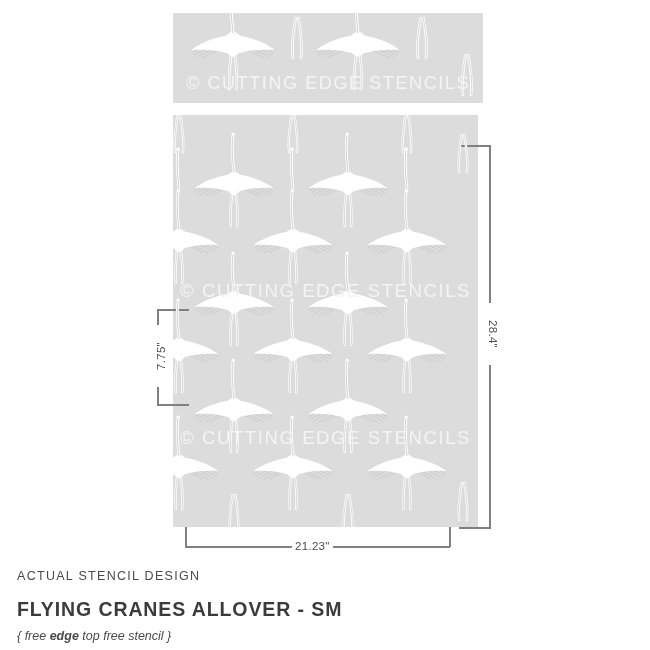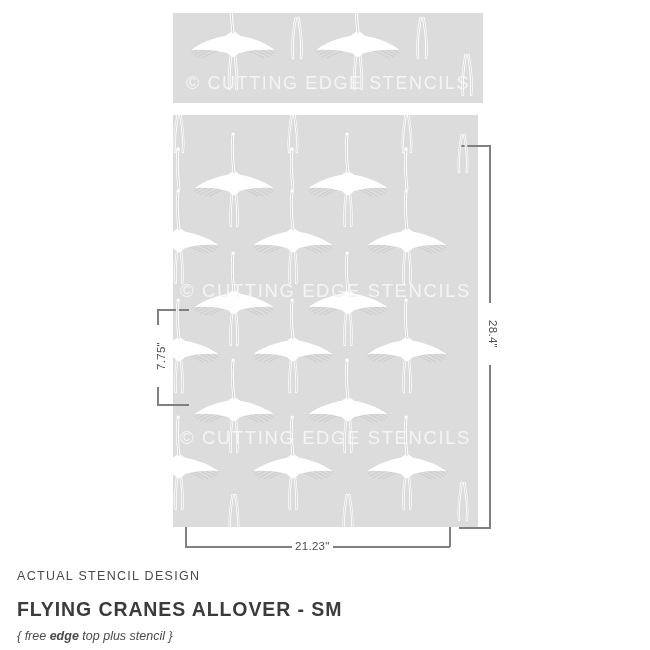--- a/index.html
+++ b/index.html
@@ -279,17 +279,17 @@
     <div class="dim-line" style="left:185px; top:546px; width:265px; height:1.5px;"></div>
     <div class="dim-line" style="left:185px; top:527px; width:1.5px; height:20px;"></div>
     <div class="dim-line" style="left:449px; top:527px; width:1.5px; height:20px;"></div>
     <div class="dim-label" style="left:292px; top:540px;">21.23"</div>
   </div>
 
   <div id="caption">
     <div id="caption-kicker">ACTUAL STENCIL DESIGN</div>
     <div id="caption-title">FLYING CRANES ALLOVER - SM</div>
     <div id="caption-sub">
-      <span>{ free </span><b>edge</b><span> top plus stencil }</span>
+      <span>{ free </span><b>edge</b><span> top free stencil }</span>
     </div>
   </div>
 
 </div>
 
 </body></html>

